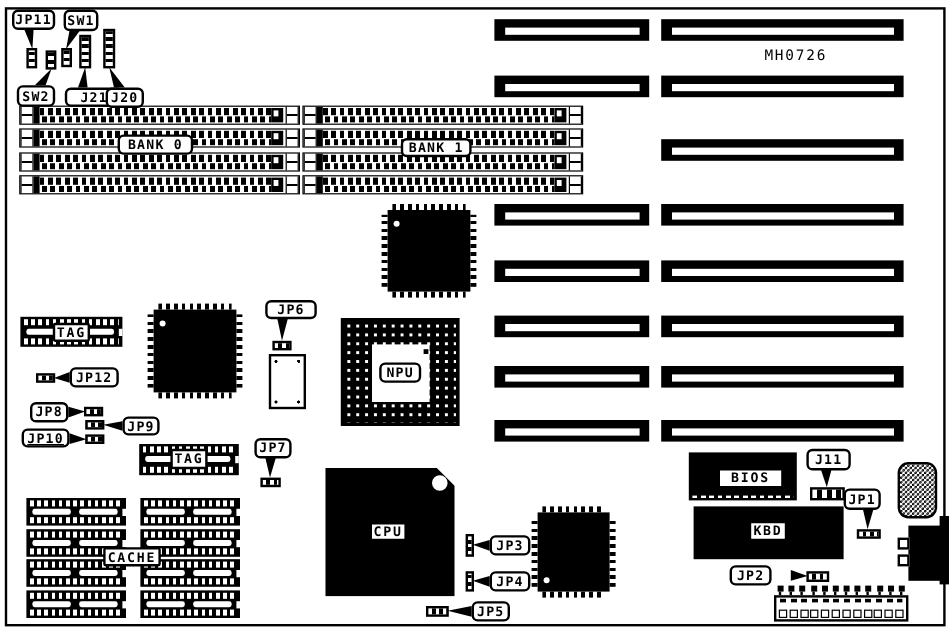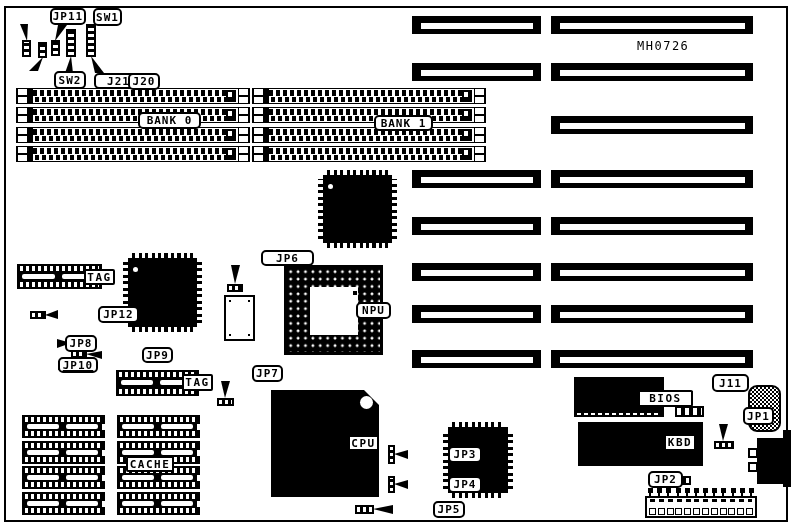--- a/index.html
+++ b/index.html
@@ -56,21 +56,21 @@
   .bios-dash::after{content:"";position:absolute;left:3px;right:3px;bottom:2px;height:2px;
     background:repeating-linear-gradient(90deg,#fff 0 4px,transparent 4px 7px);}
   
   .jmp{position:absolute;border:2px solid #000;box-sizing:border-box;}
   .jmp.h{background:repeating-linear-gradient(90deg,#fff 0 3px,#000 3px 6px);}
   .jmp.v{background:repeating-linear-gradient(0deg,#fff 0 3px,#000 3px 6px);}
   .jmp.big{background:repeating-linear-gradient(90deg,#fff 0 4px,#000 4px 8px);}
   
   .lbl{position:absolute;box-sizing:border-box;background:#fff;border:2px solid #000;border-radius:5px;
     display:flex;align-items:center;justify-content:center;font-weight:bold;font-size:11px;
-    letter-spacing:1px;color:#000;z-index:6;white-space:nowrap;font-family:"DejaVu Sans Mono",monospace;margin-left:40px;}
+    letter-spacing:1px;color:#000;z-index:6;white-space:nowrap;font-family:"DejaVu Sans Mono",monospace;}
   .lbl.sq{border-radius:2px;letter-spacing:1.5px;}
   
   #partnum{position:absolute;left:637px;top:39px;font-size:12px;letter-spacing:1.5px;color:#000;
     font-family:"DejaVu Sans Mono",monospace;}
   
   #wedges{position:absolute;left:0;top:0;width:791px;height:527px;z-index:4;pointer-events:none;}
   
   .din{position:absolute;border:2px solid #000;border-radius:9px;
     background-image:linear-gradient(45deg,#000 25%,transparent 25%,transparent 75%,#000 75%),
                      linear-gradient(45deg,#000 25%,transparent 25%,transparent 75%,#000 75%);
@@ -234,21 +234,21 @@
     <div class="mark"></div>
   </div>
   <div class="lbl" style="left:316px;top:302px;width:35px;height:17px;">NPU</div>
 
   <div class="cpu" style="left:271px;top:390px;width:108px;height:107px;">
     <div class="hole"></div>
   </div>
   <div class="lbl sq" style="left:308px;top:435px;width:31px;height:16px;">CPU</div>
 
   <div class="jmp h" style="left:227px;top:284px;width:16px;height:8px;"></div>
-  <div class="lbl" style="left:221px;top:250px;width:53px;height:16px;">JP6</div>
+  <div class="lbl" style="left:221px;top:250px;width:43px;height:16px;">JP6</div>
   <div class="osc" style="left:224px;top:295px;width:31px;height:46px;"></div>
   <div class="jmp h" style="left:30px;top:311px;width:16px;height:8px;"></div>
   <div class="lbl" style="left:58px;top:306px;width:41px;height:17px;">JP12</div>
   <div class="jmp h" style="left:70px;top:339px;width:16px;height:8px;"></div>
   <div class="lbl" style="left:25px;top:335px;width:32px;height:17px;">JP8</div>
   <div class="jmp h" style="left:71px;top:350px;width:16px;height:8px;"></div>
   <div class="lbl" style="left:102px;top:347px;width:31px;height:16px;">JP9</div>
   <div class="jmp h" style="left:71px;top:362px;width:16px;height:8px;"></div>
   <div class="lbl" style="left:18px;top:357px;width:40px;height:16px;text-decoration:underline;">JP10</div>
   <div class="jmp h" style="left:217px;top:398px;width:17px;height:8px;"></div>

